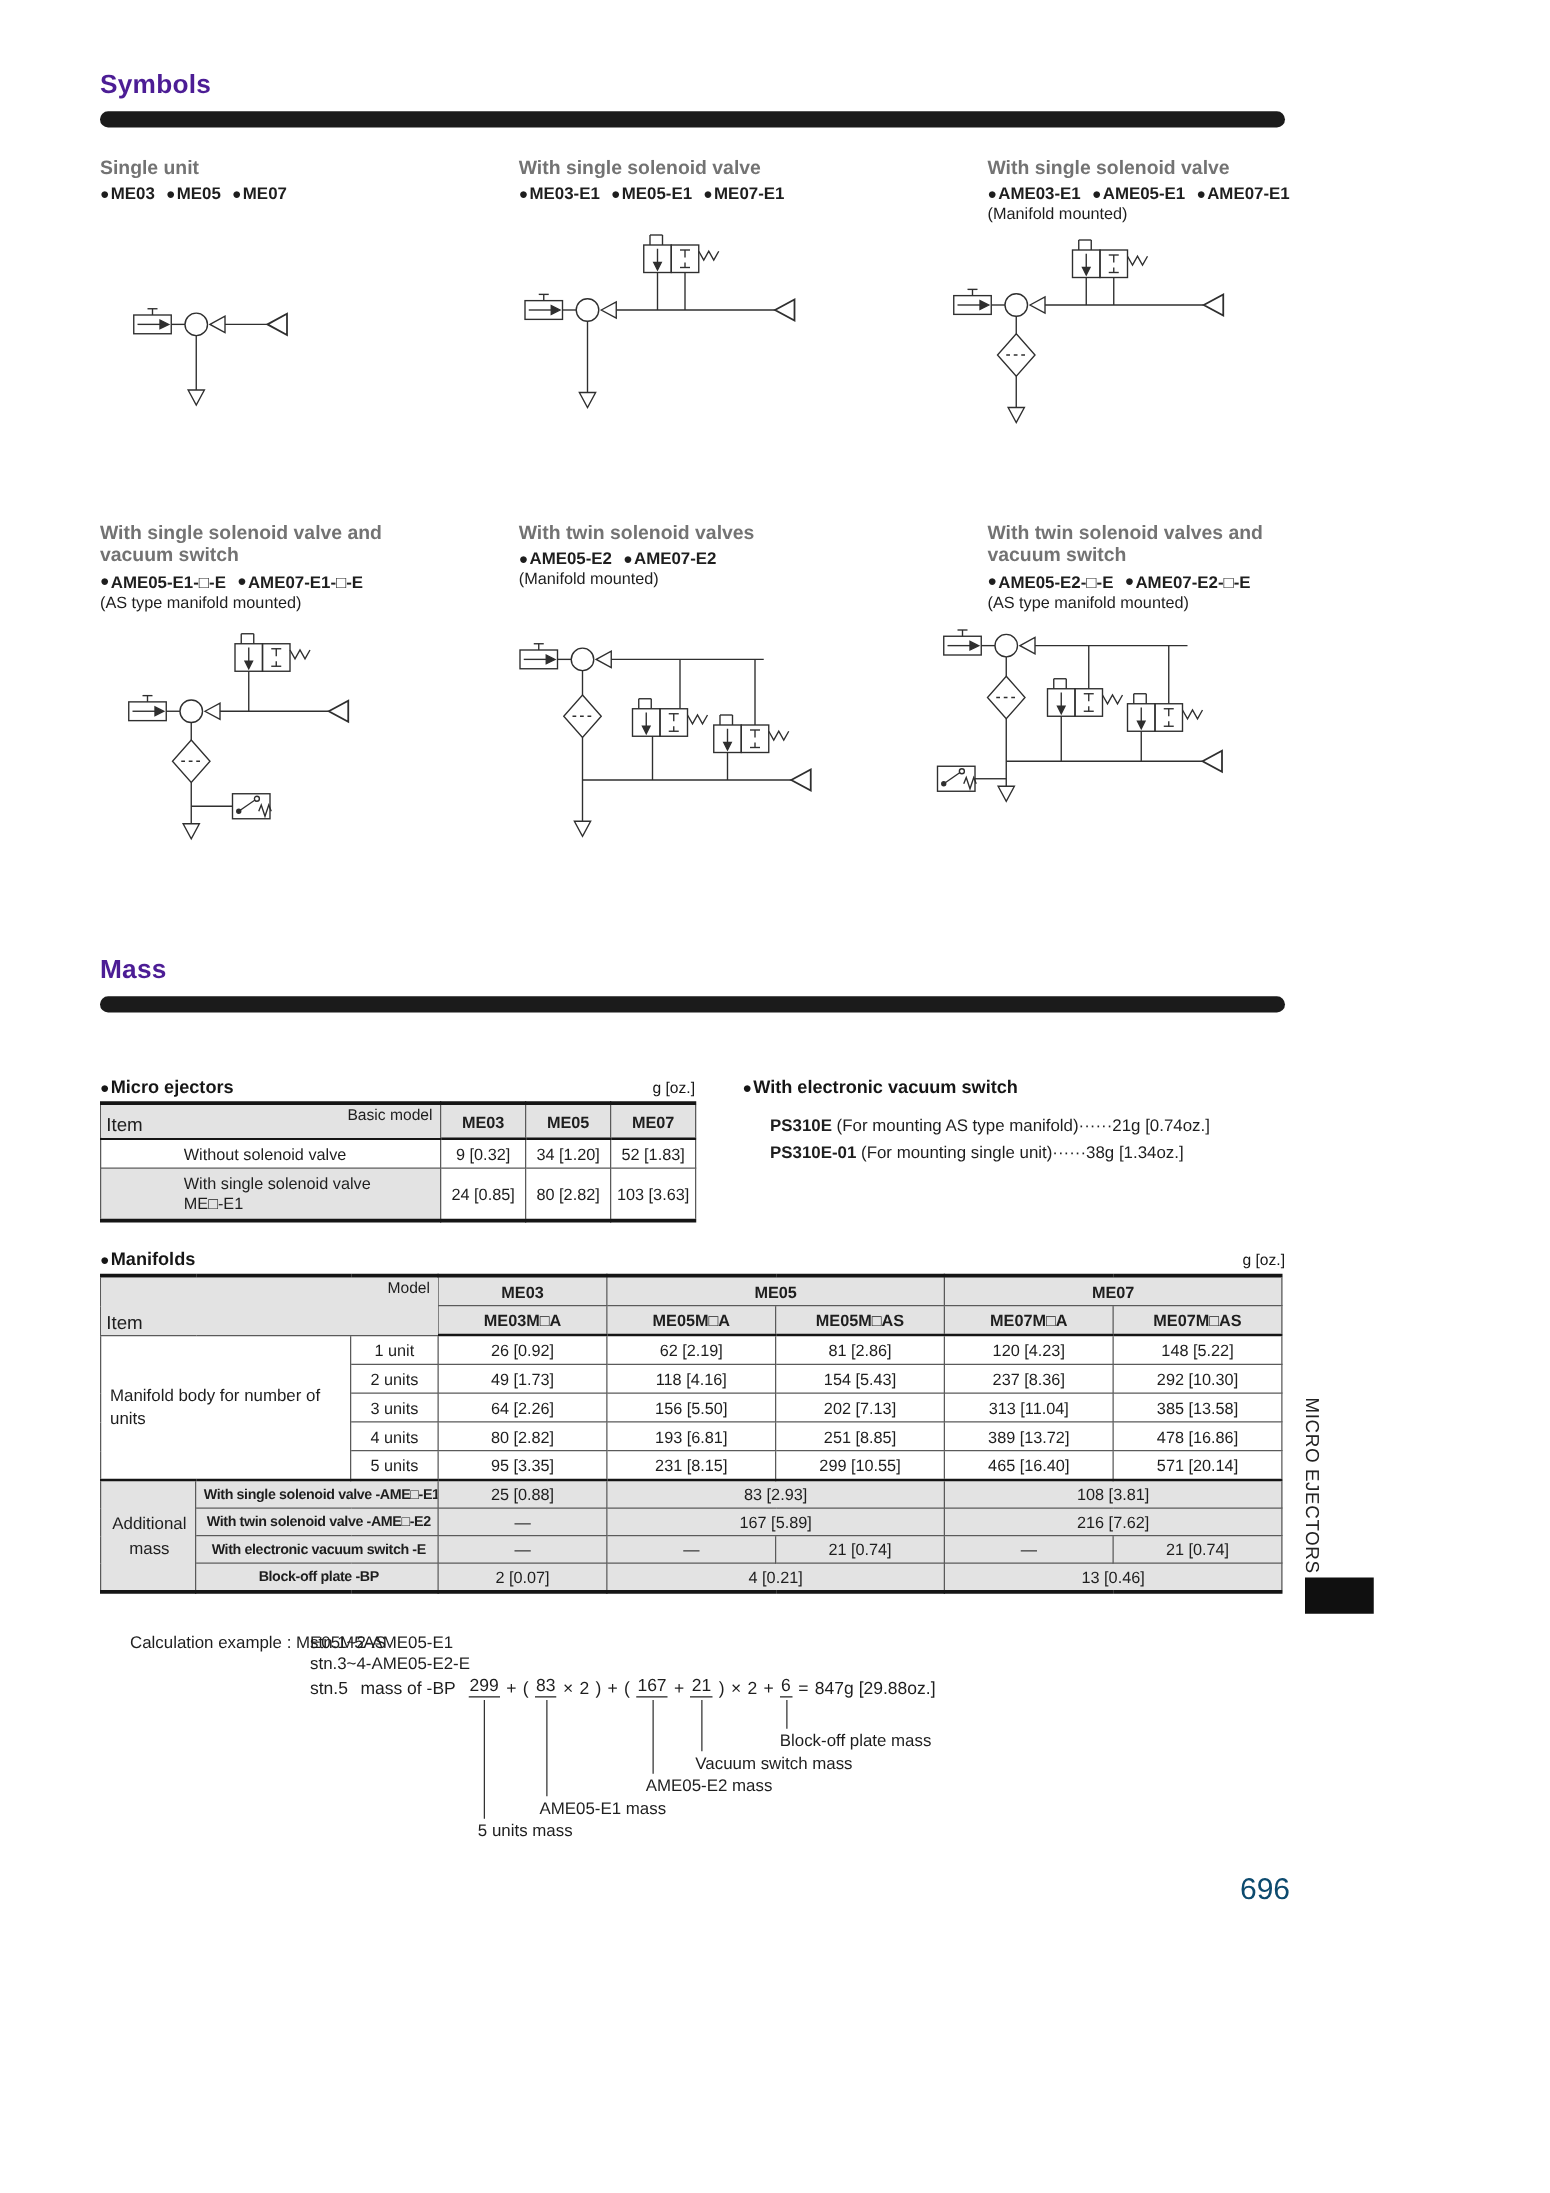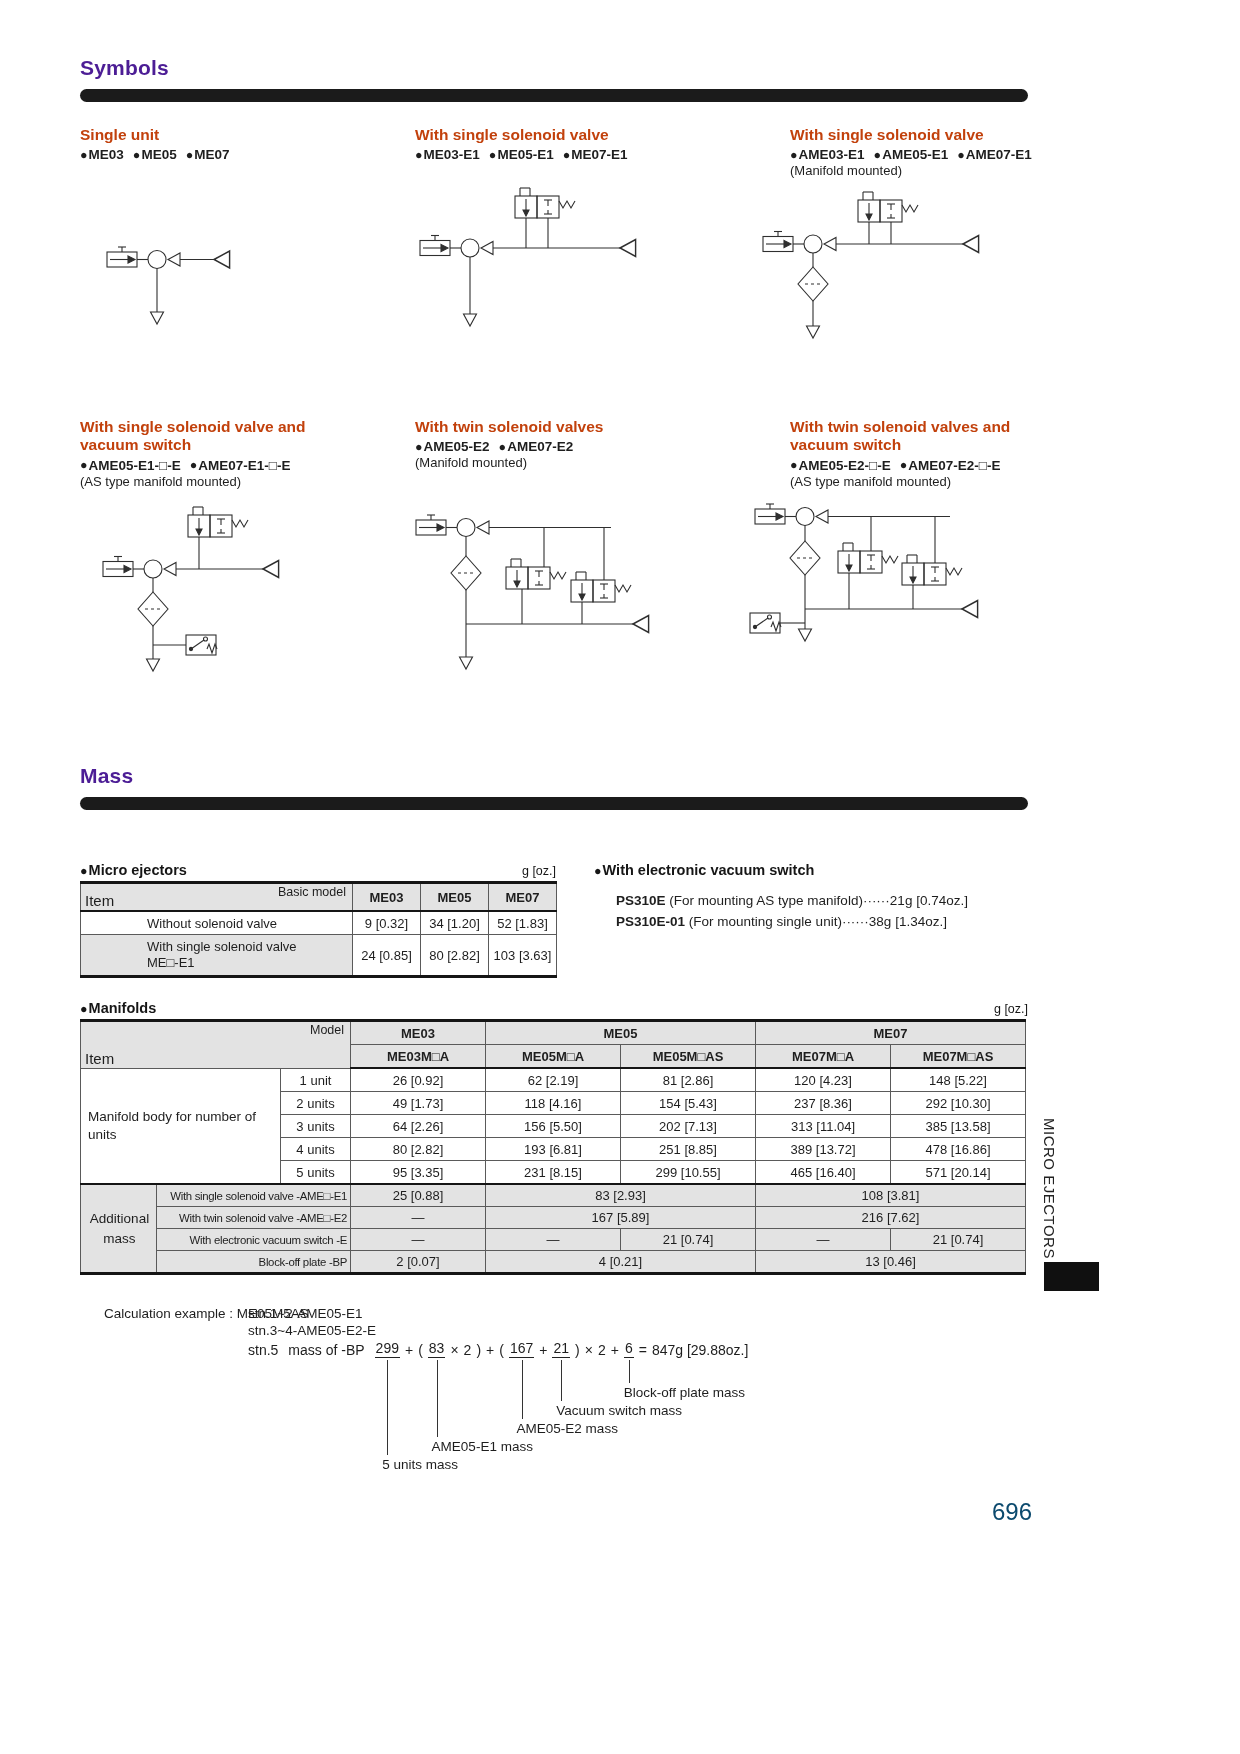--- a/index.html
+++ b/index.html
@@ -8,21 +8,21 @@
     font-family:"Liberation Sans", sans-serif;color:#1e1e1e;
     -webkit-font-smoothing:antialiased;
   }
   .content{position:absolute;left:80px;top:56px;width:948px;}
   h2.sec{font-size:21px;font-weight:bold;margin:0 0 9px 0;letter-spacing:.2px;color:#4c1d95;}
   .hbar{height:13px;background:#1b1b1b;border-radius:6.5px;}
 
   
   .sym-grid{display:grid;grid-template-columns:335px 375px 238px;grid-template-rows:292px auto;margin-top:24px;}
   .sym-block{position:relative;}
-  .sym-title{font-size:15.5px;font-weight:bold;line-height:1.18;color:#c2410c;}
+  .sym-title{font-size:15.5px;font-weight:bold;line-height:1.18;color:#737373;}
   .sym-models{font-size:13.5px;font-weight:bold;margin-top:3px;display:flex;gap:9px;white-space:nowrap;}
   .sym-models .m{display:flex;align-items:center;}
   .blt{font-size:12.5px;margin-right:1px;}
   .sym-note{font-size:13px;margin-top:1px;}
   svg.diag{display:block;stroke:#2f2f2f;fill:none;stroke-width:1.1;overflow:visible;}
 
   
   .subhead{display:flex;align-items:baseline;font-size:14.5px;font-weight:bold;color:#161616;}
   .subhead .unit{margin-left:auto;font-weight:normal;font-size:12.5px;}
 
@@ -53,21 +53,21 @@
   .manifolds-wrap{margin-top:22px;}
   table.mani{width:945px;margin-top:3px;}
   .mani col.cA{width:76px;} .mani col.cB{width:124px;} .mani col.cC{width:70px;} .mani col.cD{width:135px;}
   .mani tr.hd td,.mani tr.hd th{height:22px;}
   .mani tr.hd2 th{border-bottom:2.5px solid #151515;}
   .mani td.item{text-align:left;padding-left:7px;font-size:13.5px;background:#fff;line-height:1.35;}
   .mani td.ulbl{height:21px;}
   .mani tr.add td{background:#e3e3e3;height:21px;}
   .mani tr.add1 td{border-top:2.5px solid #151515;}
   .mani td.grp{text-align:center;padding-left:5px;font-size:13.5px;line-height:1.5;}
-  .mani td.alabel{text-align:right;padding-left:6px;font-size:11.4px;letter-spacing:-.3px;white-space:nowrap;overflow:hidden;}
+  .mani td.alabel{text-align:center;padding-left:6px;font-size:11.4px;letter-spacing:-.3px;white-space:nowrap;overflow:hidden;font-weight:bold;}
 
   
   .calc{position:relative;margin-top:28px;height:170px;font-size:13.5px;}
   .calc .cex{position:absolute;left:24px;top:3px;}
   .calc .stn1{position:absolute;left:168px;top:3px;}
   .calc .stn2{position:absolute;left:168px;top:20px;}
   .calc .eqrow{position:absolute;left:168px;top:37px;display:flex;align-items:flex-end;gap:5px;font-size:14px;white-space:nowrap;}
   .eqrow .pre{margin-right:5px;}
   .tok{position:relative;display:inline-block;}
   .tok.u .tval{display:inline-block;border-bottom:1.2px solid #222;padding:0 1px 1px 1px;}

